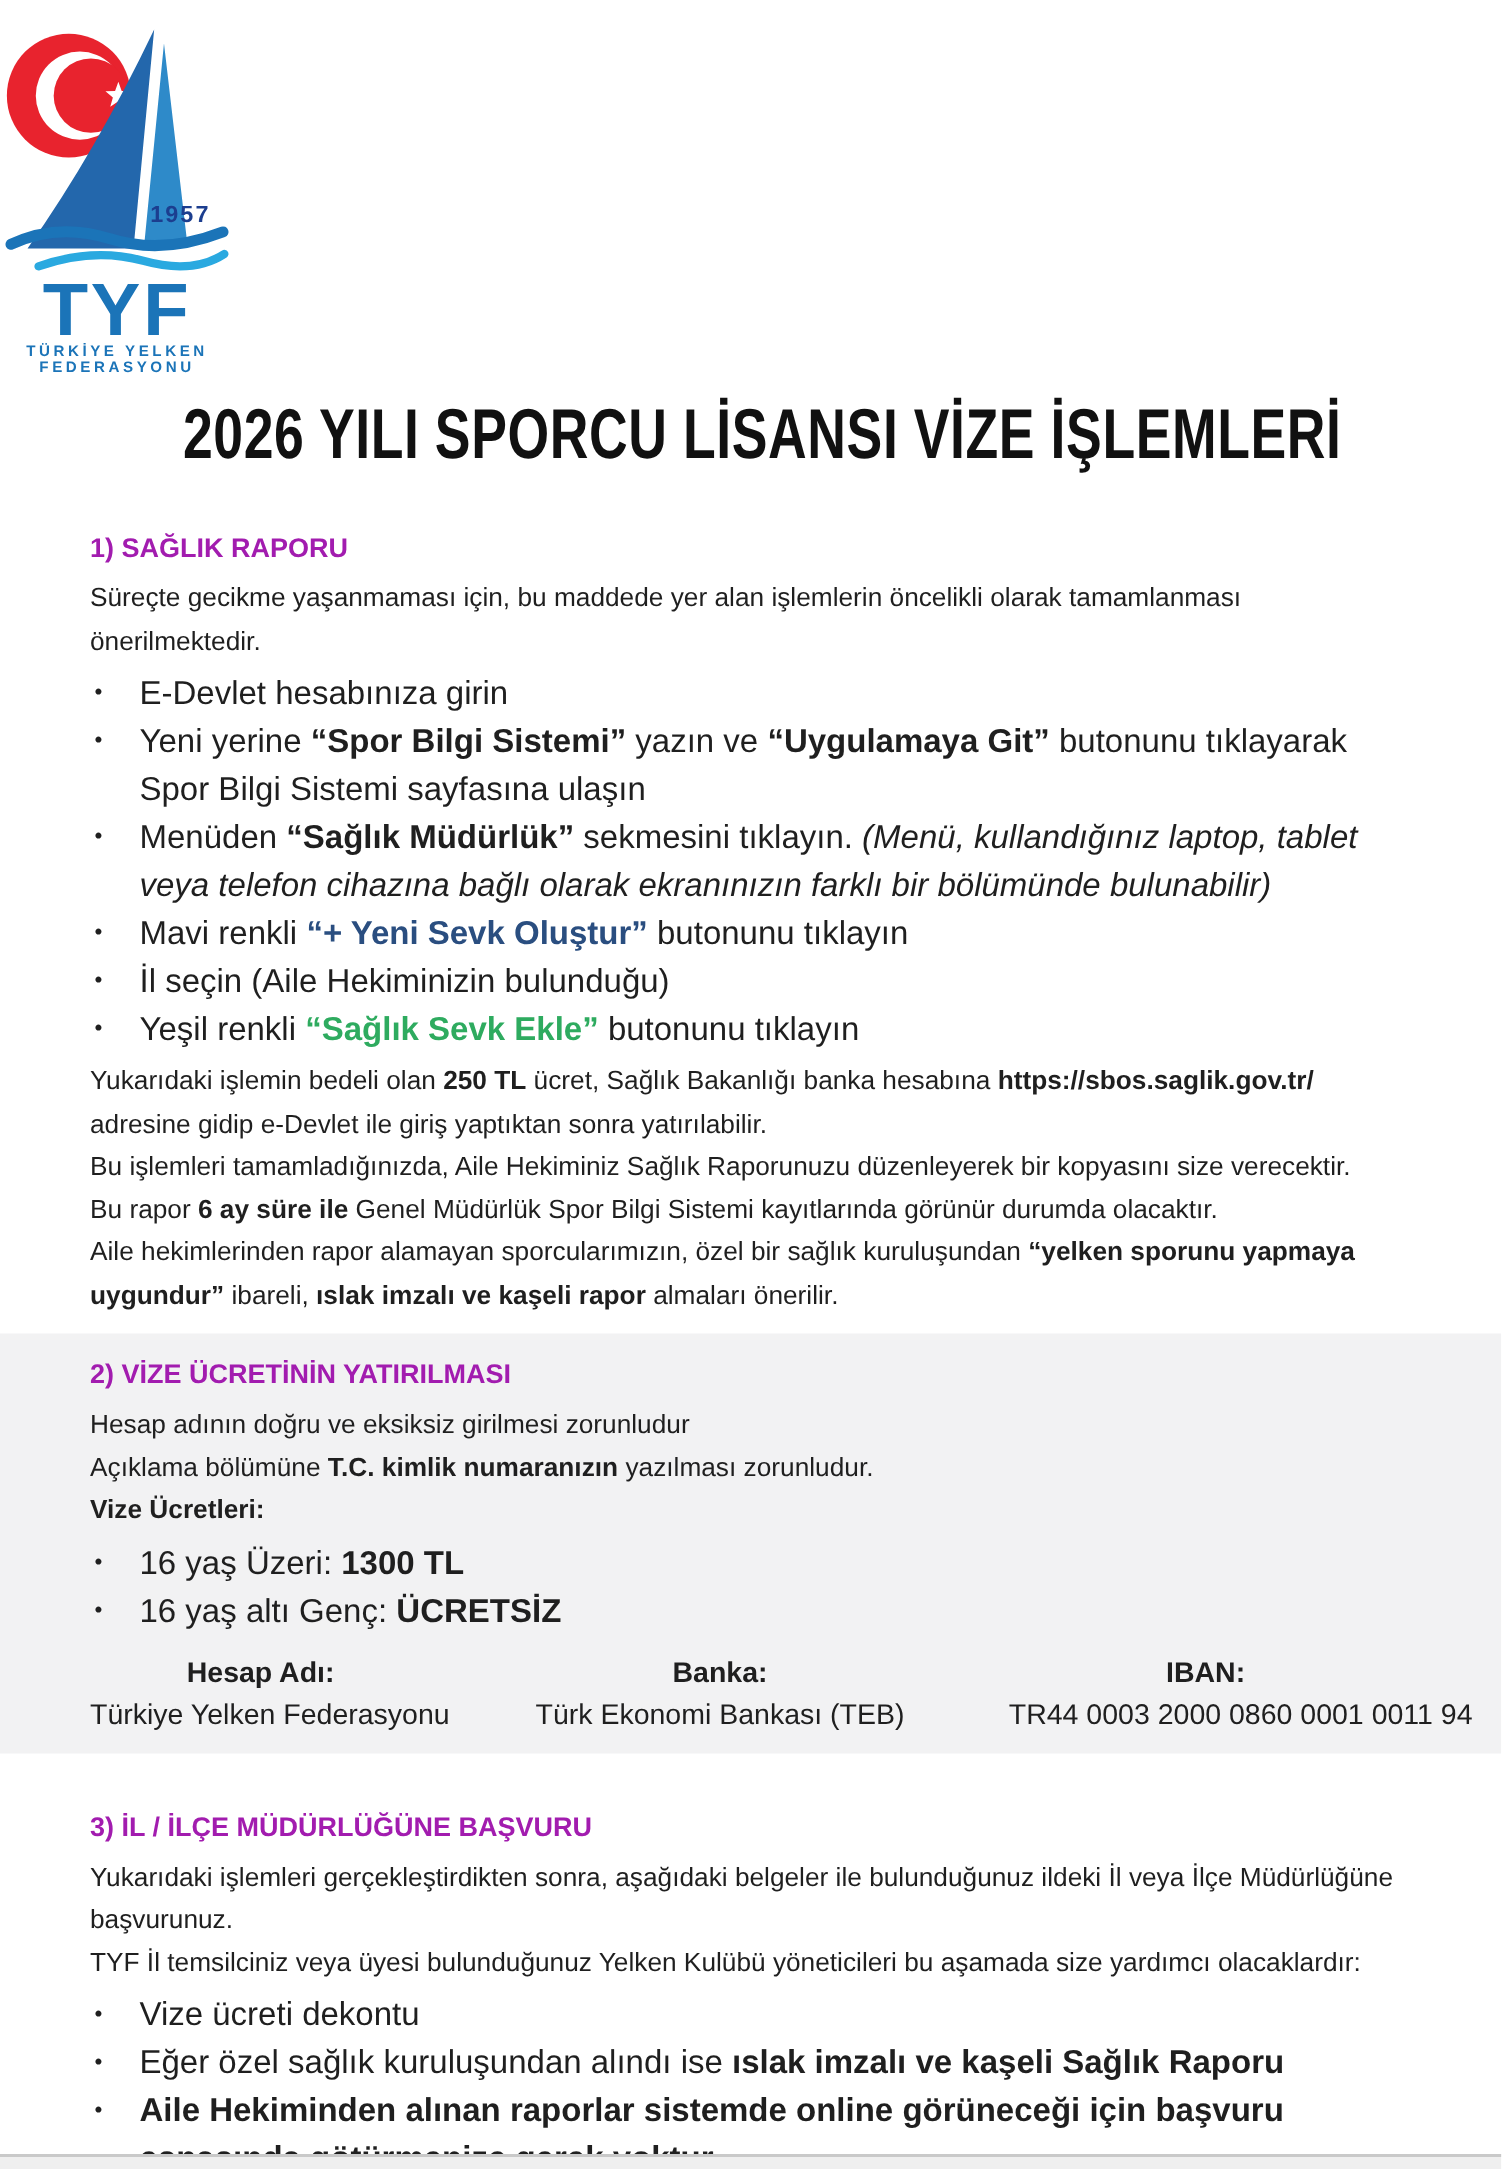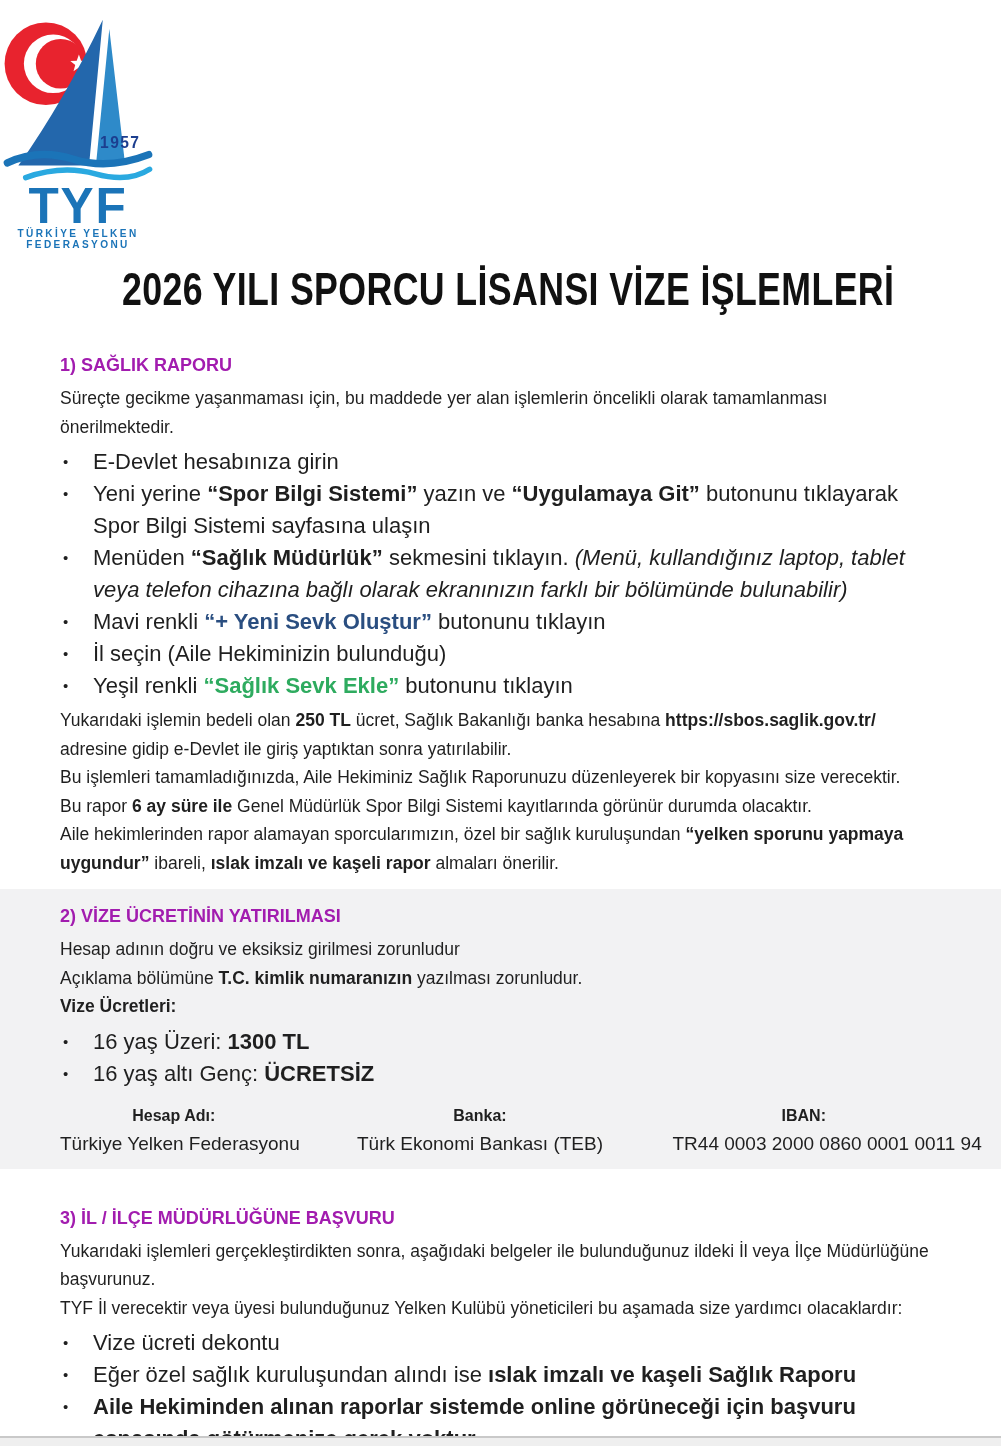--- a/index.html
+++ b/index.html
@@ -25,21 +25,21 @@
   .run-b{font-weight:bold;}
   .run-i{font-style:italic;}
   .run-blue{font-weight:bold;color:var(--blue);}
   .run-green{font-weight:bold;color:var(--green);}
   .band{background:var(--band);margin-top:12px;padding-top:6px;padding-bottom:10px;}
   .account{display:flex;margin-top:12px;}
   .acc-col{text-align:center;white-space:nowrap;}
   .acc-col.c1{width:26%;}
   .acc-col.c2{width:44%;}
   .acc-col.c3{width:30%;}
-  .acc-header{font-weight:bold;font-size:16px;line-height:27px;}
+  .acc-header{font-weight:bold;font-size:19px;line-height:27px;}
   .acc-value{font-size:19px;line-height:30px;}
   .footer-strip{position:absolute;left:0;right:0;bottom:0;height:8px;background:var(--footer-bg);border-top:2px solid var(--divider);}
 </style>
 </head>
 <body>
 
 <div class="page">
 
   <div class="logo-wrap">
     <svg width="156" height="235" viewBox="0 0 170 256">
@@ -98,21 +98,21 @@
       <div class="acc-col c3">
         <div class="acc-header">IBAN:</div>
         <div class="acc-value">TR44 0003 2000 0860 0001 0011 94</div>
       </div>
     </div>
   </section>
 
   <section class="sec">
     <h2>3) İL / İLÇE MÜDÜRLÜĞÜNE BAŞVURU</h2>
     <p class="rich"><span>Yukarıdaki işlemleri gerçekleştirdikten sonra, aşağıdaki belgeler ile bulunduğunuz ildeki İl veya İlçe Müdürlüğüne başvurunuz.</span></p>
-    <p class="rich"><span>TYF İl verecektir veya üyesi bulunduğunuz Yelken Kulübü yöneticileri bu aşamada size yardımcı olacaklardır:</span></p>
+    <p class="rich"><span>TYF İl temsilciniz veya üyesi bulunduğunuz Yelken Kulübü yöneticileri bu aşamada size yardımcı olacaklardır:</span></p>
     <ul class="blist">
         <li><span>Vize ücreti dekontu</span></li>
         <li><span>Eğer özel sağlık kuruluşundan alındı ise </span><span class="run-b">ıslak imzalı ve kaşeli Sağlık Raporu</span></li>
         <li><span class="run-b">Aile Hekiminden alınan raporlar sistemde online görüneceği için başvuru esnasında götürmenize gerek yoktur</span></li>
         <li></li>
       </ul>
   </section>
 
   <div class="footer-strip"></div>
 

